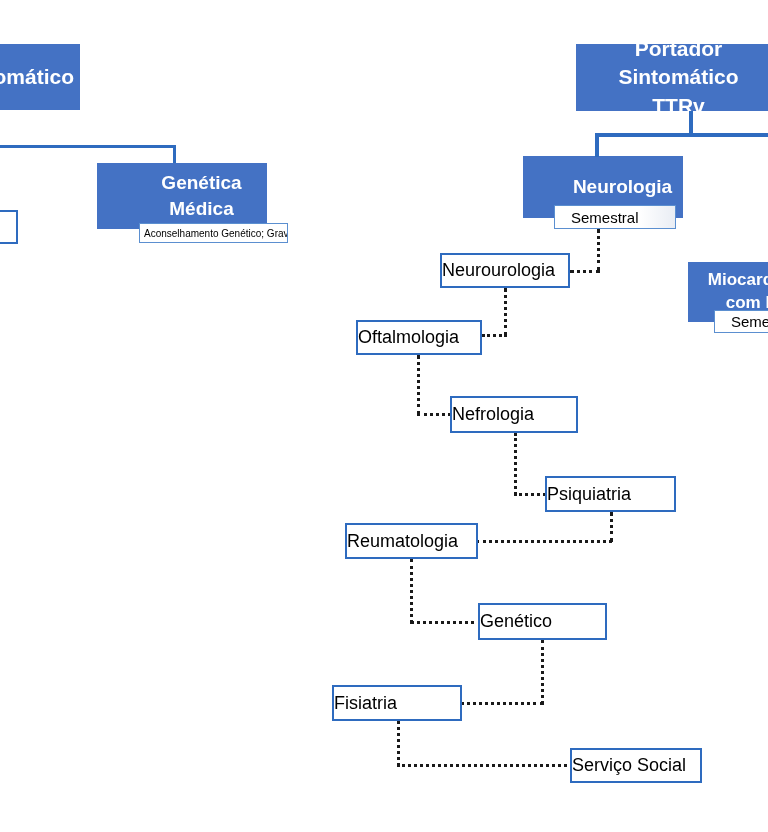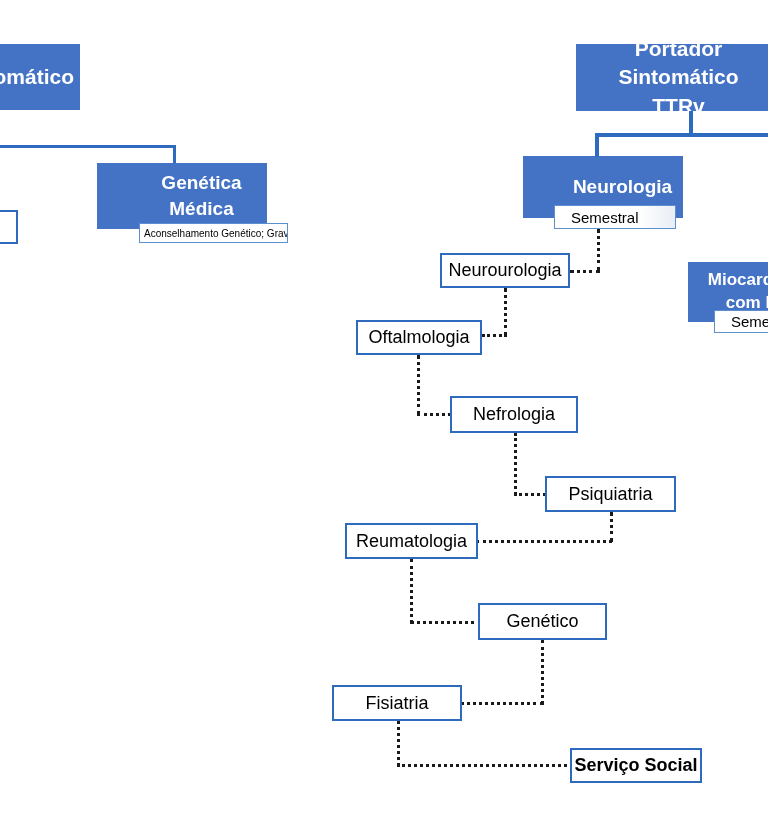--- a/index.html
+++ b/index.html
@@ -44,21 +44,20 @@
   }
 
   
   .white-node {
     position: absolute;
     background: #ffffff;
     border: 2px solid #2E6BBF;
     color: #000000;
     display: flex;
     align-items: center;
-    justify-content: center;
     text-align: center;
     box-sizing: border-box;
     font-size: 18px;
     z-index: 4;
   }
 
   
   .note-label {
     position: absolute;
     background: #ffffff;
@@ -201,17 +200,17 @@
   <div class="dot-v" style="left:541px; top:640px; height:64px;"></div>
   <div class="dot-h" style="left:460px; top:702px; width:84px;"></div>
 
   <div class="white-node" style="left:332px; top:685px; width:130px; height:36px;">
     <span>Fisiatria</span>
   </div>
 
   <div class="dot-v" style="left:397px; top:721px; height:45px;"></div>
   <div class="dot-h" style="left:397px; top:764px; width:176px;"></div>
 
-  <div class="white-node" style="left:570px; top:748px; width:132px; height:35px;font-weight:bold;">
+  <div class="white-node" style="left:570px; top:748px; width:132px; height:35px;">
     <span>Serviço Social</span>
   </div>
 
 </div>
 
 </body></html>

